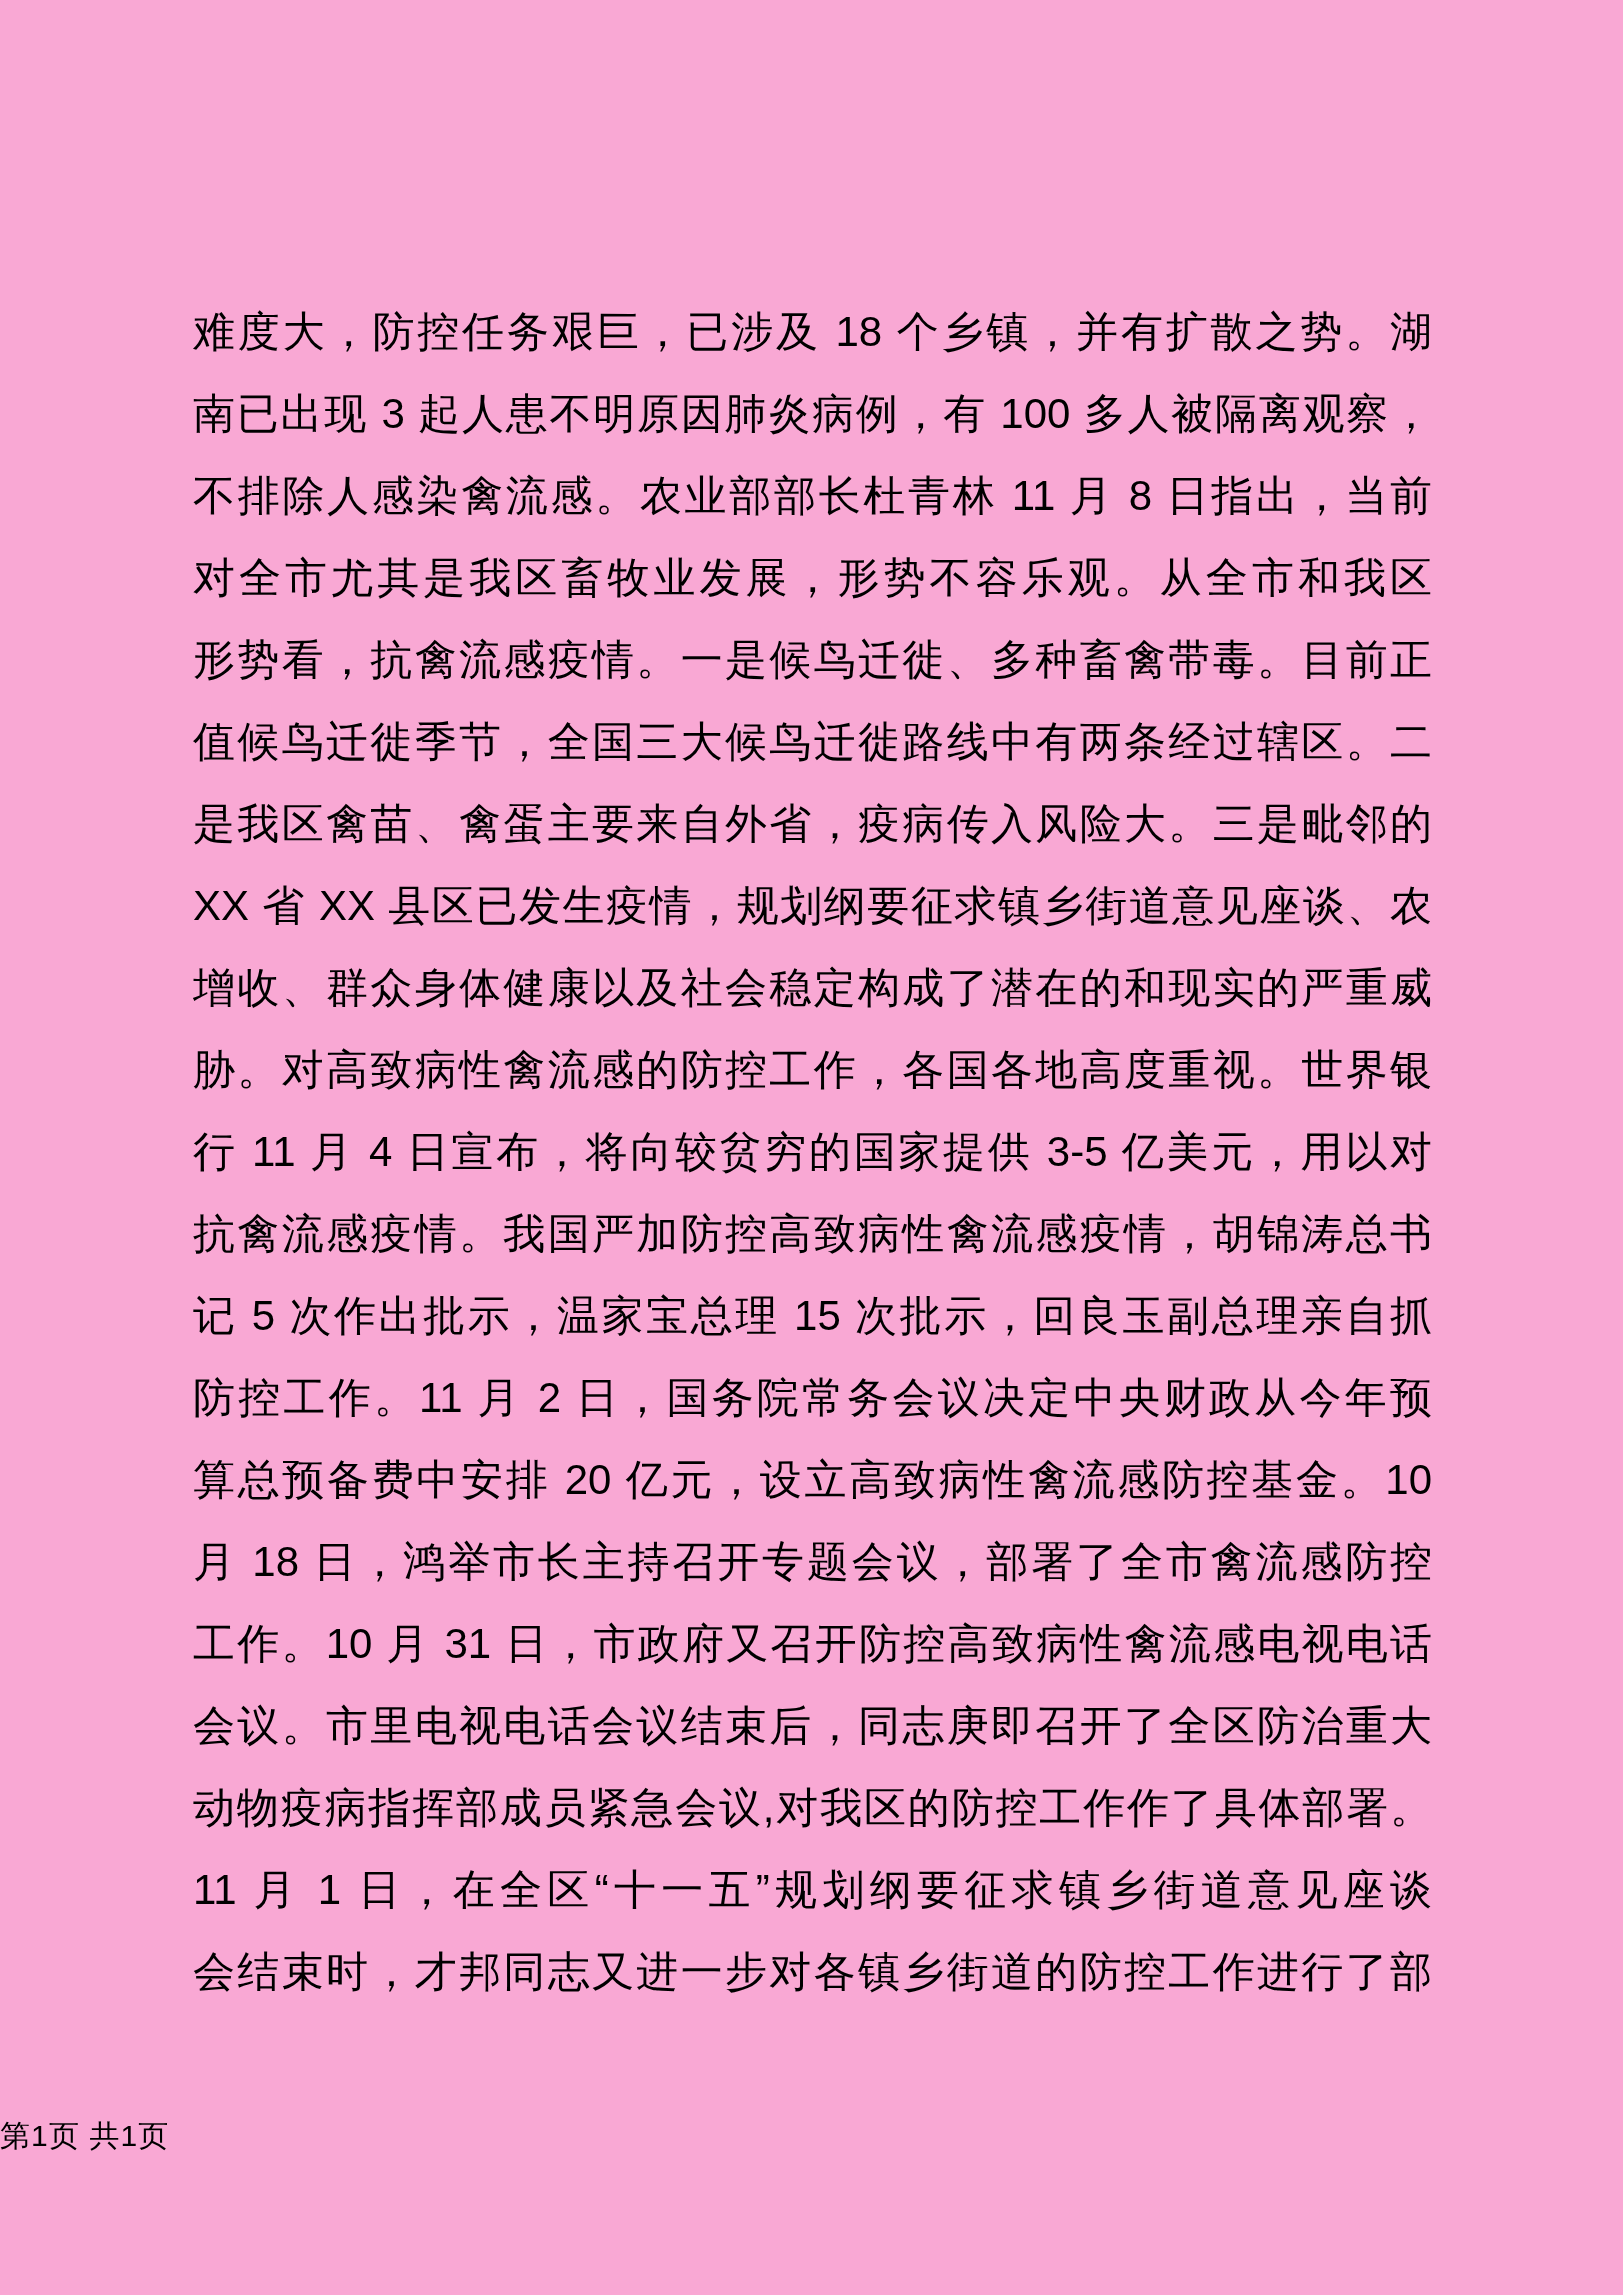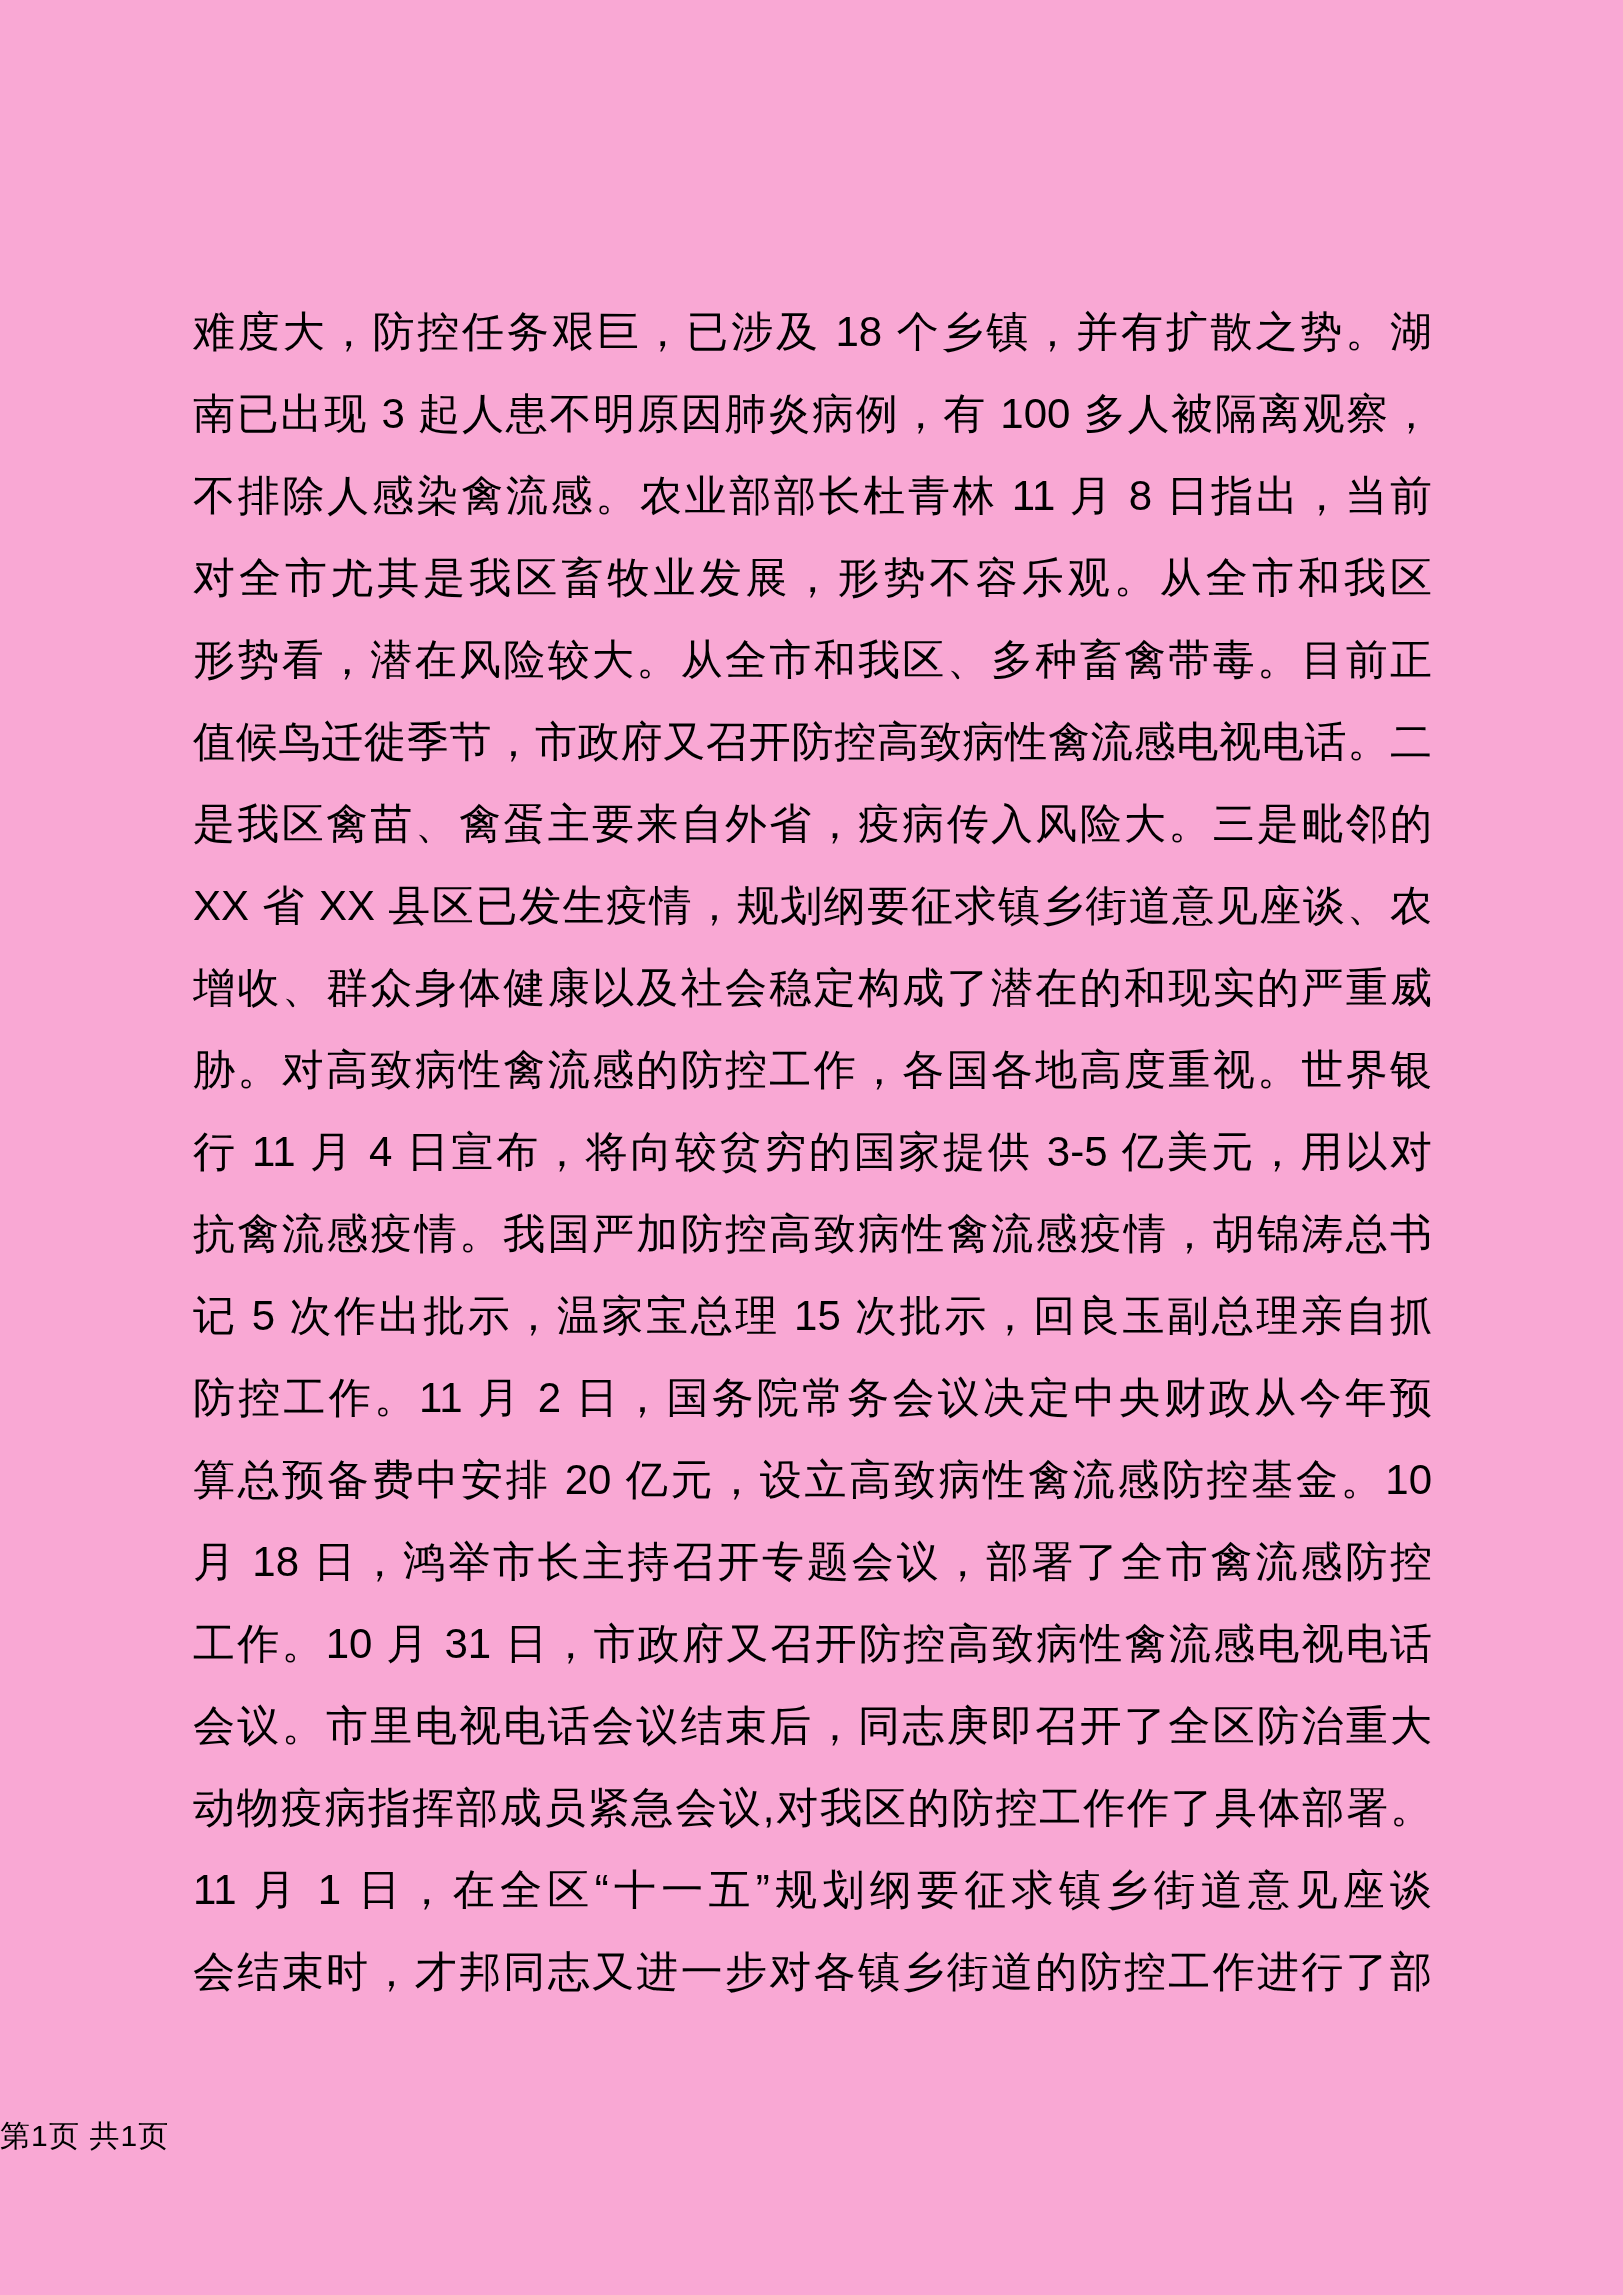--- a/index.html
+++ b/index.html
@@ -48,22 +48,22 @@
 </head>
 <body>
 
 <div class="page">
 
   <div class="text-block">
     <div class="line">难度大，防控任务艰巨，已涉及 18 个乡镇，并有扩散之势。湖</div>
     <div class="line">南已出现 3 起人患不明原因肺炎病例，有 100 多人被隔离观察，</div>
     <div class="line">不排除人感染禽流感。农业部部长杜青林 11 月 8 日指出，当前</div>
     <div class="line">对全市尤其是我区畜牧业发展，形势不容乐观。从全市和我区</div>
-    <div class="line">形势看，潜在风险较大。从全市和我区、多种畜禽带毒。目前正</div>
-    <div class="line">值候鸟迁徙季节，市政府又召开防控高致病性禽流感电视电话。二</div>
+    <div class="line">形势看，抗禽流感疫情。一是候鸟迁徙、多种畜禽带毒。目前正</div>
+    <div class="line">值候鸟迁徙季节，全国三大候鸟迁徙路线中有两条经过辖区。二</div>
     <div class="line">是我区禽苗、禽蛋主要来自外省，疫病传入风险大。三是毗邻的</div>
     <div class="line">XX 省 XX 县区已发生疫情，规划纲要征求镇乡街道意见座谈、农民</div>
     <div class="line">增收、群众身体健康以及社会稳定构成了潜在的和现实的严重威</div>
     <div class="line">胁。对高致病性禽流感的防控工作，各国各地高度重视。世界银</div>
     <div class="line">行 11 月 4 日宣布，将向较贫穷的国家提供 3-5 亿美元，用以对</div>
     <div class="line">抗禽流感疫情。我国严加防控高致病性禽流感疫情，胡锦涛总书</div>
     <div class="line">记 5 次作出批示，温家宝总理 15 次批示，回良玉副总理亲自抓</div>
     <div class="line">防控工作。11 月 2 日，国务院常务会议决定中央财政从今年预</div>
     <div class="line">算总预备费中安排 20 亿元，设立高致病性禽流感防控基金。10</div>
     <div class="line">月 18 日，鸿举市长主持召开专题会议，部署了全市禽流感防控</div>

